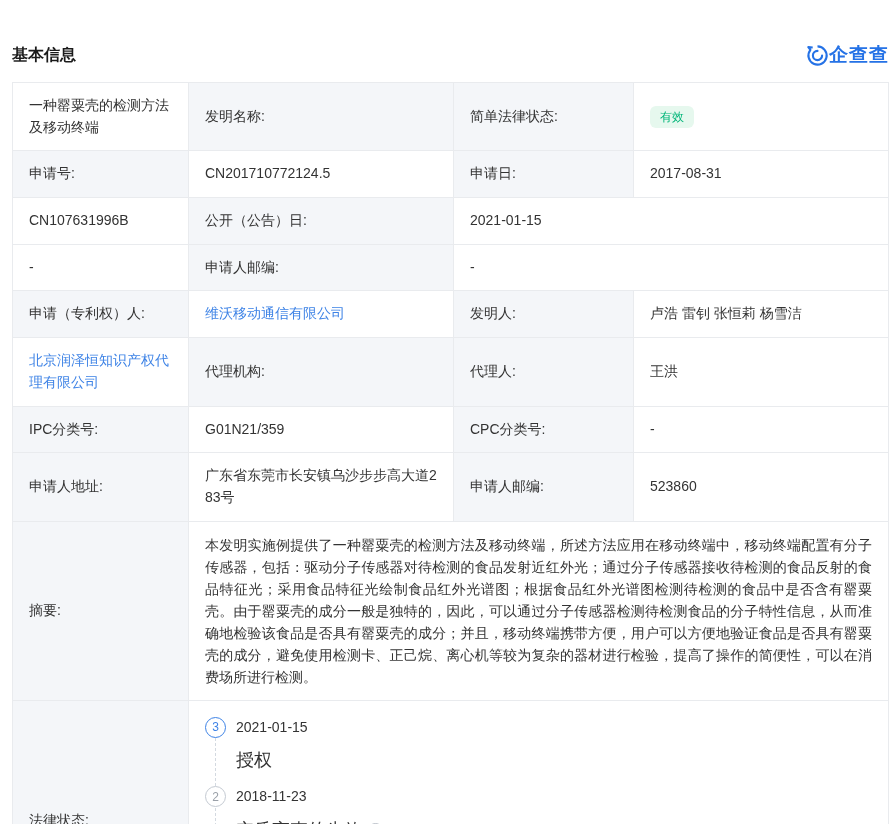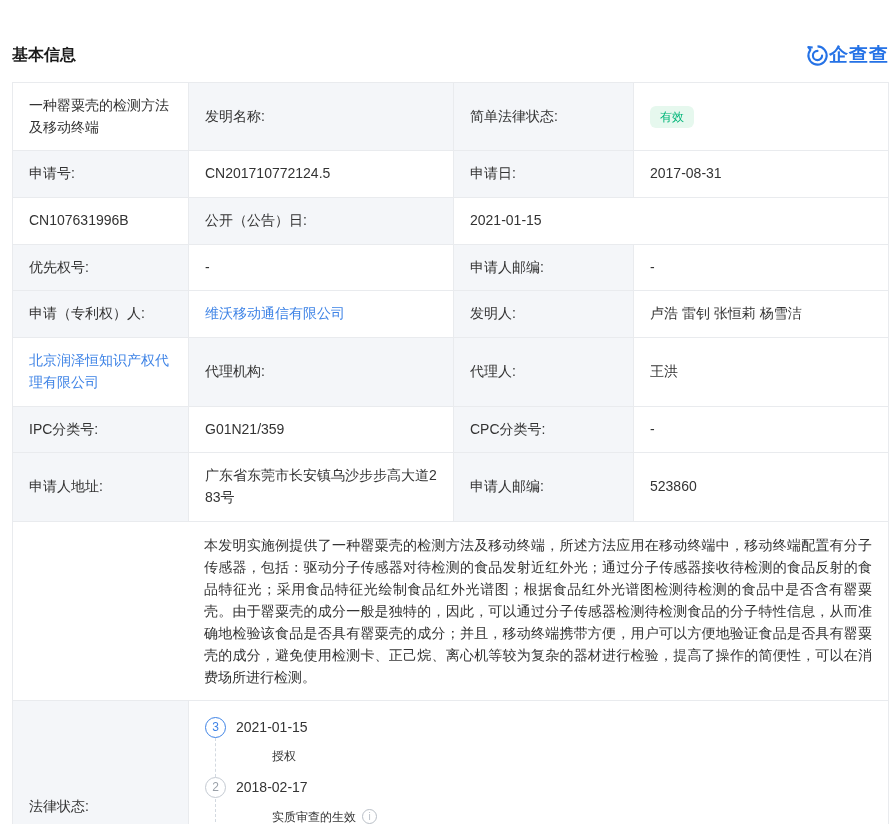--- a/index.html
+++ b/index.html
@@ -48,21 +48,21 @@
     width: 21px; height: 21px; flex: 0 0 21px; border: 1px solid #c4cad2; border-radius: 50%;
     color: #9aa0a8; font-size: 12px; display: flex; align-items: center; justify-content: center;
     background: #fff;
   }
   .tl-num.hl { border-color: var(--link, #3e83e6); color: var(--link, #3e83e6); }
   .tl-date { font-size: 14px; color: #333; }
   .tl-body {
     margin-left: 10px; border-left: 1px dashed #d3d9e0;
     padding: 9px 0 11px 20px; display: flex; align-items: center; gap: 6px;
   }
-  .tl-status { font-size: 12px; color: #333; margin-left: 36px; }
+  .tl-status { font-size: 18px; color: #333; }
   .info-icon {
     width: 15px; height: 15px; border: 1px solid #b9bfc7; border-radius: 50%;
     color: #b9bfc7; font-size: 10px; font-style: normal;
     display: inline-flex; align-items: center; justify-content: center; cursor: pointer;
   }
 </style>
 </head>
 <body>
 
 <div class="page">
@@ -98,21 +98,20 @@
       <div class="td value">2017-08-31</div>
     </div>
 
     <div class="tr">
       <div class="td value">CN107631996B</div>
       <div class="td label">公开（公告）日:</div>
       <div class="td value">2021-01-15</div>
     </div>
 
     <div class="tr">
-      <div class="td label">优先权号:</div>
       <div class="td value">-</div>
       <div class="td label">申请人邮编:</div>
       <div class="td value">-</div>
     </div>
 
     <div class="tr">
       <div class="td label">申请（专利权）人:</div>
       <div class="td value">
         <a class="cell-link">维沃移动通信有限公司</a>
       </div>
@@ -137,20 +136,21 @@
     </div>
 
     <div class="tr">
       <div class="td label">申请人地址:</div>
       <div class="td value">广东省东莞市长安镇乌沙步步高大道283号</div>
       <div class="td label">申请人邮编:</div>
       <div class="td value">523860</div>
     </div>
 
     <div class="tr colspan">
+      <div class="td label">摘要:</div>
       <div class="td value top">
         <div class="abstract-text">本发明实施例提供了一种罂粟壳的检测方法及移动终端，所述方法应用在移动终端中，移动终端配置有分子传感器，包括：驱动分子传感器对待检测的食品发射近红外光；通过分子传感器接收待检测的食品反射的食品特征光；采用食品特征光绘制食品红外光谱图；根据食品红外光谱图检测待检测的食品中是否含有罂粟壳。由于罂粟壳的成分一般是独特的，因此，可以通过分子传感器检测待检测食品的分子特性信息，从而准确地检验该食品是否具有罂粟壳的成分；并且，移动终端携带方便，用户可以方便地验证食品是否具有罂粟壳的成分，避免使用检测卡、正己烷、离心机等较为复杂的器材进行检验，提高了操作的简便性，可以在消费场所进行检测。</div>
       </div>
     </div>
 
     <div class="tr colspan">
       <div class="td label">法律状态:</div>
       <div class="td value top">
         <div class="timeline">
 
@@ -160,21 +160,21 @@
               <span class="tl-date">2021-01-15</span>
             </div>
             <div class="tl-body">
               <span class="tl-status">授权</span>
             </div>
           </div>
 
           <div class="tl-item">
             <div class="tl-head">
               <span class="tl-num">2</span>
-              <span class="tl-date">2018-02-17</span>
+              <span class="tl-date">2018-11-23</span>
             </div>
             <div class="tl-body">
               <span class="tl-status">实质审查的生效</span>
               <i class="info-icon">i</i>
             </div>
           </div>
 
           <div class="tl-item">
             <div class="tl-head">
               <span class="tl-num">1</span>

